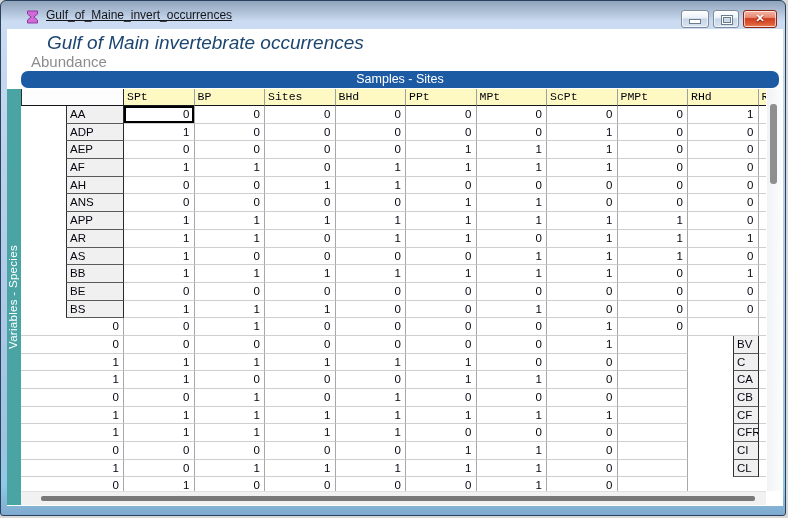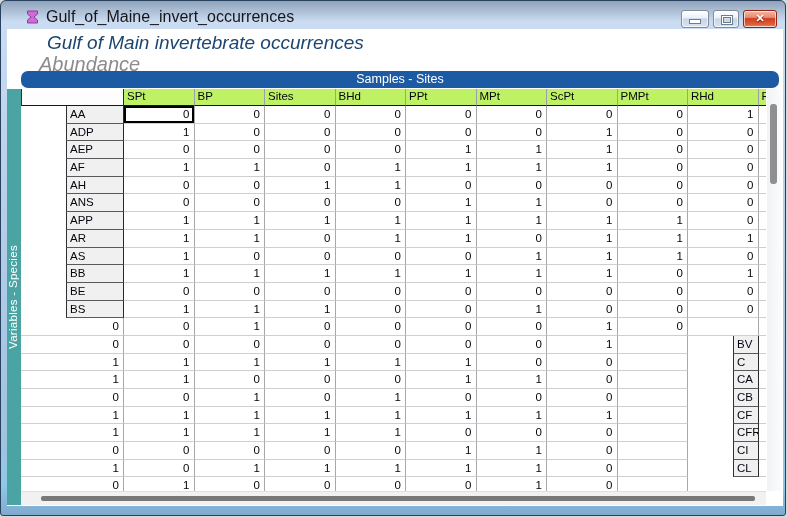--- a/index.html
+++ b/index.html
@@ -5,46 +5,46 @@
   html,body{margin:0;padding:0;background:#d8d8d8;font-family:"Liberation Sans",sans-serif;}
   .window{
     position:relative;width:786px;height:516px;margin:0;
     border:1px solid #28415E;border-radius:6px 6px 3px 3px;
     background:linear-gradient(180deg,#8FA3BA 0%,#CBDCF2 4%,#BCD2EB 30%,#ABC8E5 62%,#9EC3E1 86%,#90C9E5 94%,#7FAACF 100%);
     box-sizing:border-box;overflow:hidden;
   }
   
   .titlebar{position:absolute;left:0;top:0;width:100%;height:28px;}
   .app-icon{position:absolute;left:25px;top:9px;width:13px;height:14px;}
-  .title-text{position:absolute;left:45px;top:7px;font-size:16px;color:#15151a;white-space:nowrap;}
+  .title-text{position:absolute;left:45px;top:7px;font-size:12px;color:#15151a;white-space:nowrap;text-decoration:underline;}
   .controls{position:absolute;top:9px;right:8px;display:flex;gap:4px;}
   .wbtn{position:relative;height:18px;border:1px solid #7e8b9c;border-radius:3px;
     background:linear-gradient(180deg,#ffffff 0%,#e9f0f8 45%,#c6d5e6 48%,#d8e4f1 100%);
     box-shadow:inset 0 0 0 1px rgba(255,255,255,.65);cursor:pointer;padding:0;}
   .wbtn.min{width:28px;} .wbtn.max{width:26px;}
   .wbtn.close{width:34px;border:1px solid #8e2413;
     background:linear-gradient(180deg,#f4b6a6 0%,#e98971 40%,#cf3d20 48%,#e0643d 88%,#efa177 100%);}
   .glyph-min{position:absolute;left:8px;bottom:4px;width:10px;height:3px;background:#fff;box-shadow:0 0 0 1px #6b7c8e;}
   .glyph-max{position:absolute;left:8px;top:5px;width:8px;height:6px;border:1px solid #fff;box-shadow:0 0 0 1px #6b7c8e,inset 0 0 0 1px #6b7c8e;}
   .glyph-x{position:absolute;left:0;top:1px;width:100%;text-align:center;font-size:11px;font-weight:bold;color:#fff;text-shadow:0 1px 1px #6d1405;}
   
   .client{position:absolute;left:6px;top:28px;width:776px;height:477px;background:#ffffff;overflow:hidden;}
   .sheet-title{position:absolute;left:40px;top:3px;font-style:italic;font-size:19px;color:var(--sheet_title_blue,#1c4670);white-space:nowrap;}
-  .sheet-subtitle{position:absolute;left:32px;top:24px;font-style:italic;font-size:20px;color:var(--subtitle_gray,#8c8c8c);white-space:nowrap;}
+  .sheet-subtitle{position:absolute;left:24px;top:24px;font-size:15px;color:var(--subtitle_gray,#8c8c8c);white-space:nowrap;}
   .samples-band{position:absolute;left:14px;top:42px;width:758px;height:17px;background:var(--band_blue,#1d5aa4);
     color:#fff;font-size:12.5px;text-align:center;line-height:17px;cursor:default;border-radius:7px;}
   .variables-band{position:absolute;left:0;top:60px;width:14px;height:416px;background:var(--strip_teal,#4ba4a4);overflow:hidden;}
   .variables-band span{position:absolute;left:0px;top:50%;transform:translateY(-50%) rotate(180deg);
     writing-mode:vertical-rl;font-size:11.5px;color:#fff;white-space:nowrap;letter-spacing:.3px;}
   
   .gridwrap{position:absolute;left:14px;top:60px;width:745px;height:402px;overflow:hidden;background:#fff;}
   .grid{display:grid;grid-template-columns:103px repeat(10,70.5px);grid-template-rows:17px;grid-auto-rows:17.7px;}
   .c{box-sizing:border-box;font-size:11.5px;color:#05050f;overflow:hidden;white-space:nowrap;}
   .corner{background:#fdfdfd;border-left:1px solid #2f2f2f;border-right:1px solid #2a2a2a;border-bottom:1px solid #15151a;}
-  .colhead{background:#bef264;border-right:1px solid #9aa0a6;border-bottom:1px solid #15151a;padding:1px 0 0 3px;}
+  .colhead{background:#fef9c3;border-right:1px solid #9aa0a6;border-bottom:1px solid #15151a;padding:1px 0 0 3px;font-family:Liberation Mono, monospace;}
   .rowhead{background:var(--row_header_bg,#f0f0f0);border-left:1px solid #2f2f2f;border-right:1px solid #2a2a2a;
     border-bottom:1px solid #595959;padding:2px 0 0 3px;margin-left:45px;}
   .datacell{background:#fff;text-align:right;padding:2px 4px 0 0;border-right:1px solid #a8a8a8;border-bottom:1px solid #cfcfcf;}
   .datacell.selected{box-shadow:inset 0 0 0 2px #000;}
   
   .vscroll{position:absolute;left:760px;top:60px;width:14px;height:402px;background:linear-gradient(90deg,#f0f2f5,#fbfcfd);}
   .vthumb{position:absolute;left:3px;top:15px;width:7px;height:80px;background:#8f8f8f;border-radius:3px;cursor:pointer;}
   .hscroll{position:absolute;left:14px;top:462px;width:745px;height:14px;background:#f1f1f1;border-top:1px solid #e0e0e0;box-sizing:border-box;}
   .hthumb{position:absolute;left:20px;top:4px;width:714px;height:5px;background:#787878;border-radius:2px;cursor:pointer;}
   .scorner{position:absolute;left:760px;top:462px;width:16px;height:14px;background:#fff;}

